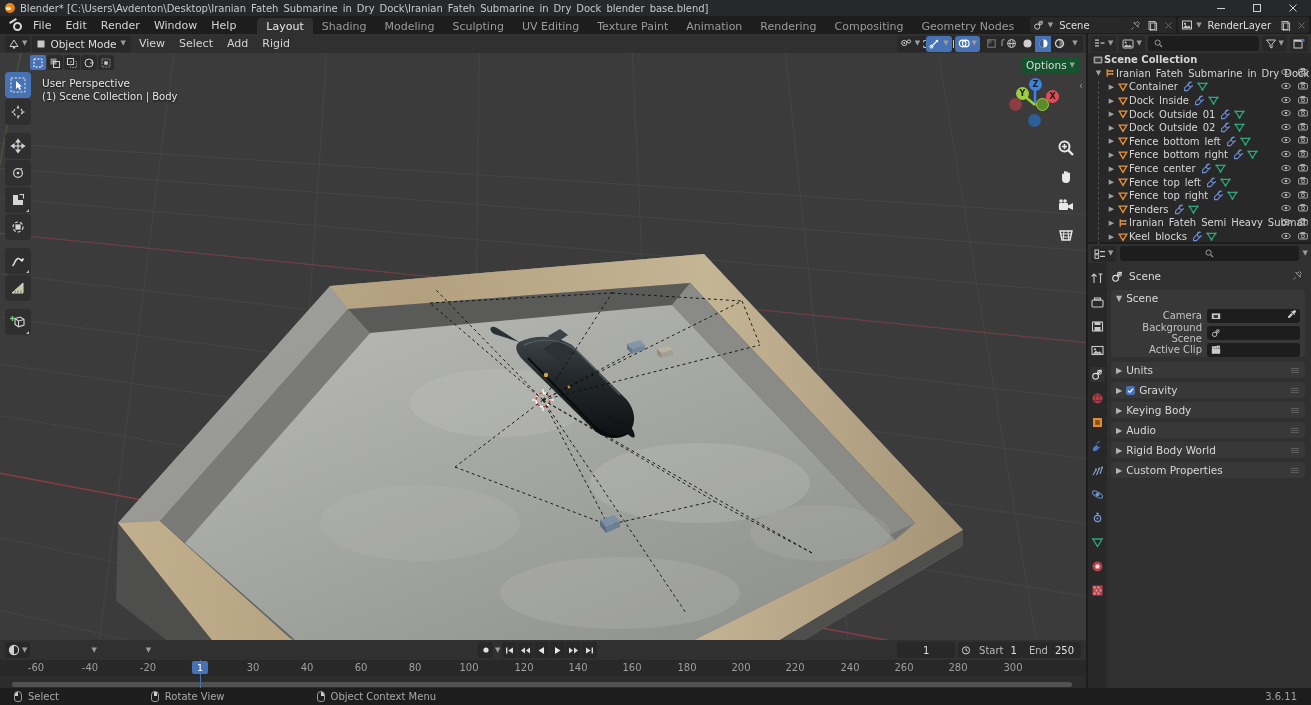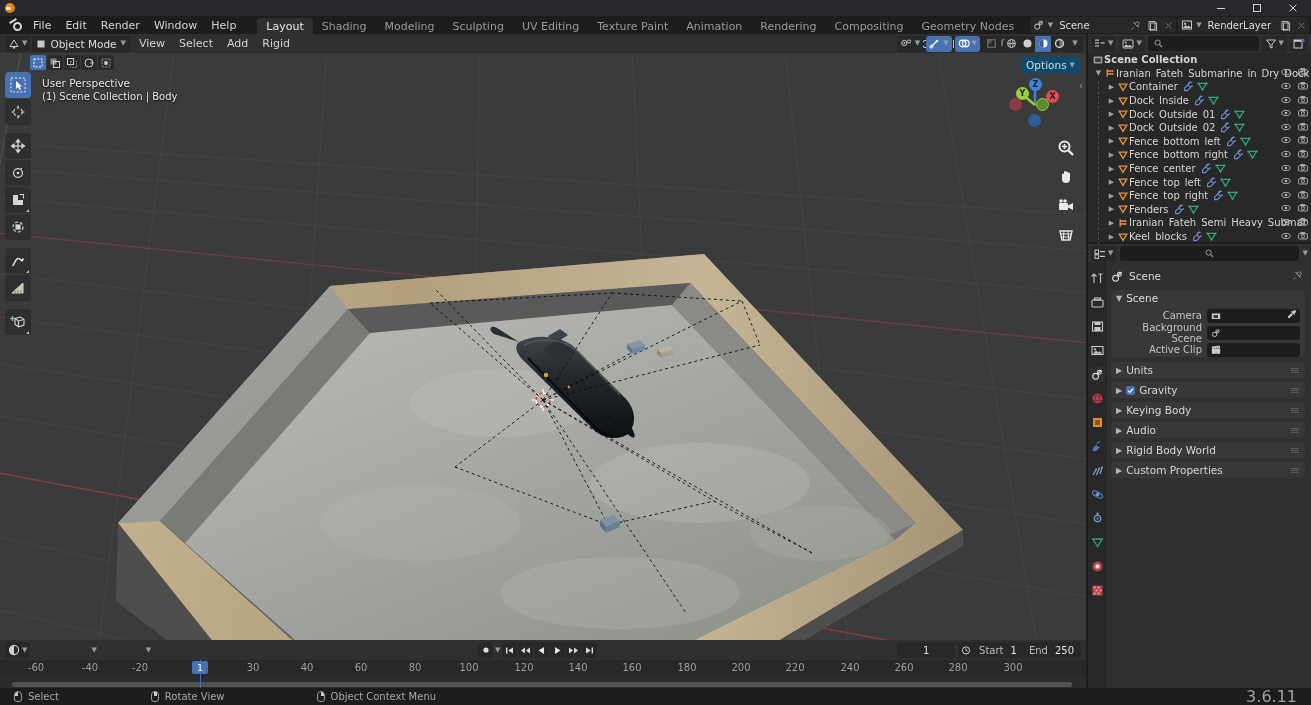--- a/index.html
+++ b/index.html
@@ -133,21 +133,21 @@
     display: flex; align-items: center; justify-content: center;
     color: #d5d5d5; position: relative;
   }
   .tool.active { background: #4772b3; }
   .tool.gap-top { margin-top: 7px; }
   .tool .corner { position:absolute; right:2px; bottom:1px; width:0;height:0;
      border-left:3px solid transparent; border-bottom:3px solid #bdbdbd;}
 
   
   .vp-options {
-    position:absolute; right:6px; top:4px; background:#0c4a6e; border-radius:3px;
+    position:absolute; right:6px; top:4px; background:#14532d; border-radius:3px;
     height:16px; display:flex; align-items:center; gap:3px; padding:0 5px;
     font-size:10.5px; color:#d8d8d8;
   }
   
   .gizmo { position: absolute; right: 22px; top: 23px; width: 58px; height: 58px; }
   .gz-ball { position:absolute; width:13px; height:13px; border-radius:50%;
              display:flex; align-items:center; justify-content:center;
              font-size:8px; font-weight:bold; color:#1c1c1c; }
   .nav-btns { position:absolute; right:9px; top:84px; display:flex; flex-direction:column; gap:7px; }
   .nav-btn { width:22px; height:22px; border-radius:50%; background: rgba(0,0,0,0.0);
@@ -230,34 +230,35 @@
                display:flex; align-items:center; gap:4px; padding-left:5px; font-size:10.5px; color:#d7d7d7; position:relative;}
   .chevron { color:#b5b5b5; font-size:8px; display:inline-block; }
   .cbx { width:9px; height:9px; border-radius:2px; background:#4772b3; display:flex;align-items:center;justify-content:center;}
 
   
   .statusbar {
     position:absolute; left:0; bottom:0; width:1311px; height:17px; background:#1d1d1d;
     display:flex; align-items:center; gap:0; padding-left:14px; font-size:10px; color:#a8a8a8;
   }
   .sb-item { display:flex; align-items:center; gap:6px; margin-right:92px; }
-  .sb-version { position:absolute; right:14px; font-size:16px; color:#a0a0a0; }
+  .sb-version { position:absolute; right:14px; font-size:10px; color:#a0a0a0; }
   .mouse-ico { width:8px; height:11px; border:1px solid #9a9a9a; border-radius:4px 4px 3px 3px; position:relative; }
   .mouse-ico i { position:absolute; width:3px; height:4px; top:0px; background:#cfcfcf; }
   .mouse-ico.lmb i { left:0px; border-radius:3px 0 0 0; }
   .mouse-ico.mmb i { left:2.5px; }
   .mouse-ico.rmb i { right:0px; border-radius:0 3px 0 0; }
 </style>
 </head>
 <body>
 
 <div class="app">
 
   <div class="titlebar">
     <div class="blender-logo-sm"></div>
+    <div class="title-text">Blender* [C:\Users\Avdenton\Desktop\Iranian_Fateh_Submarine_in_Dry_Dock\Iranian_Fateh_Submarine_in_Dry_Dock_blender_base.blend]</div>
     <div class="winbtns">
       <div class="winbtn">
         <svg width="10" height="10" viewBox="0 0 10 10">
             <line x1="1" y1="5.5" x2="9" y2="5.5" stroke="#cfcfcf" stroke-width="1"></line>
           </svg>
       </div>
       <div class="winbtn">
         <svg width="10" height="10" viewBox="0 0 10 10">
             <rect x="1.5" y="1.5" width="7" height="7" fill="none" stroke="#cfcfcf" stroke-width="1"></rect>
           </svg>
@@ -873,21 +874,21 @@
         <span class="tl-se-lbl">End</span>
         <span class="tl-se-val">250</span>
       </div>
     </div>
   </div>
 
   <div class="tl-ruler">
     <div id="tl-ticks">
         <span class="tl-tick" style="left:36px">-60</span>
         <span class="tl-tick" style="left:90px">-40</span>
-        <span class="tl-tick" style="left:140px">-20</span>
+        <span class="tl-tick" style="left:148px">-20</span>
         <span class="tl-tick" style="left:253px">30</span>
         <span class="tl-tick" style="left:307px">40</span>
         <span class="tl-tick" style="left:361px">60</span>
         <span class="tl-tick" style="left:415px">80</span>
         <span class="tl-tick" style="left:469px">100</span>
         <span class="tl-tick" style="left:524px">120</span>
         <span class="tl-tick" style="left:578px">140</span>
         <span class="tl-tick" style="left:632px">160</span>
         <span class="tl-tick" style="left:687px">180</span>
         <span class="tl-tick" style="left:741px">200</span>

